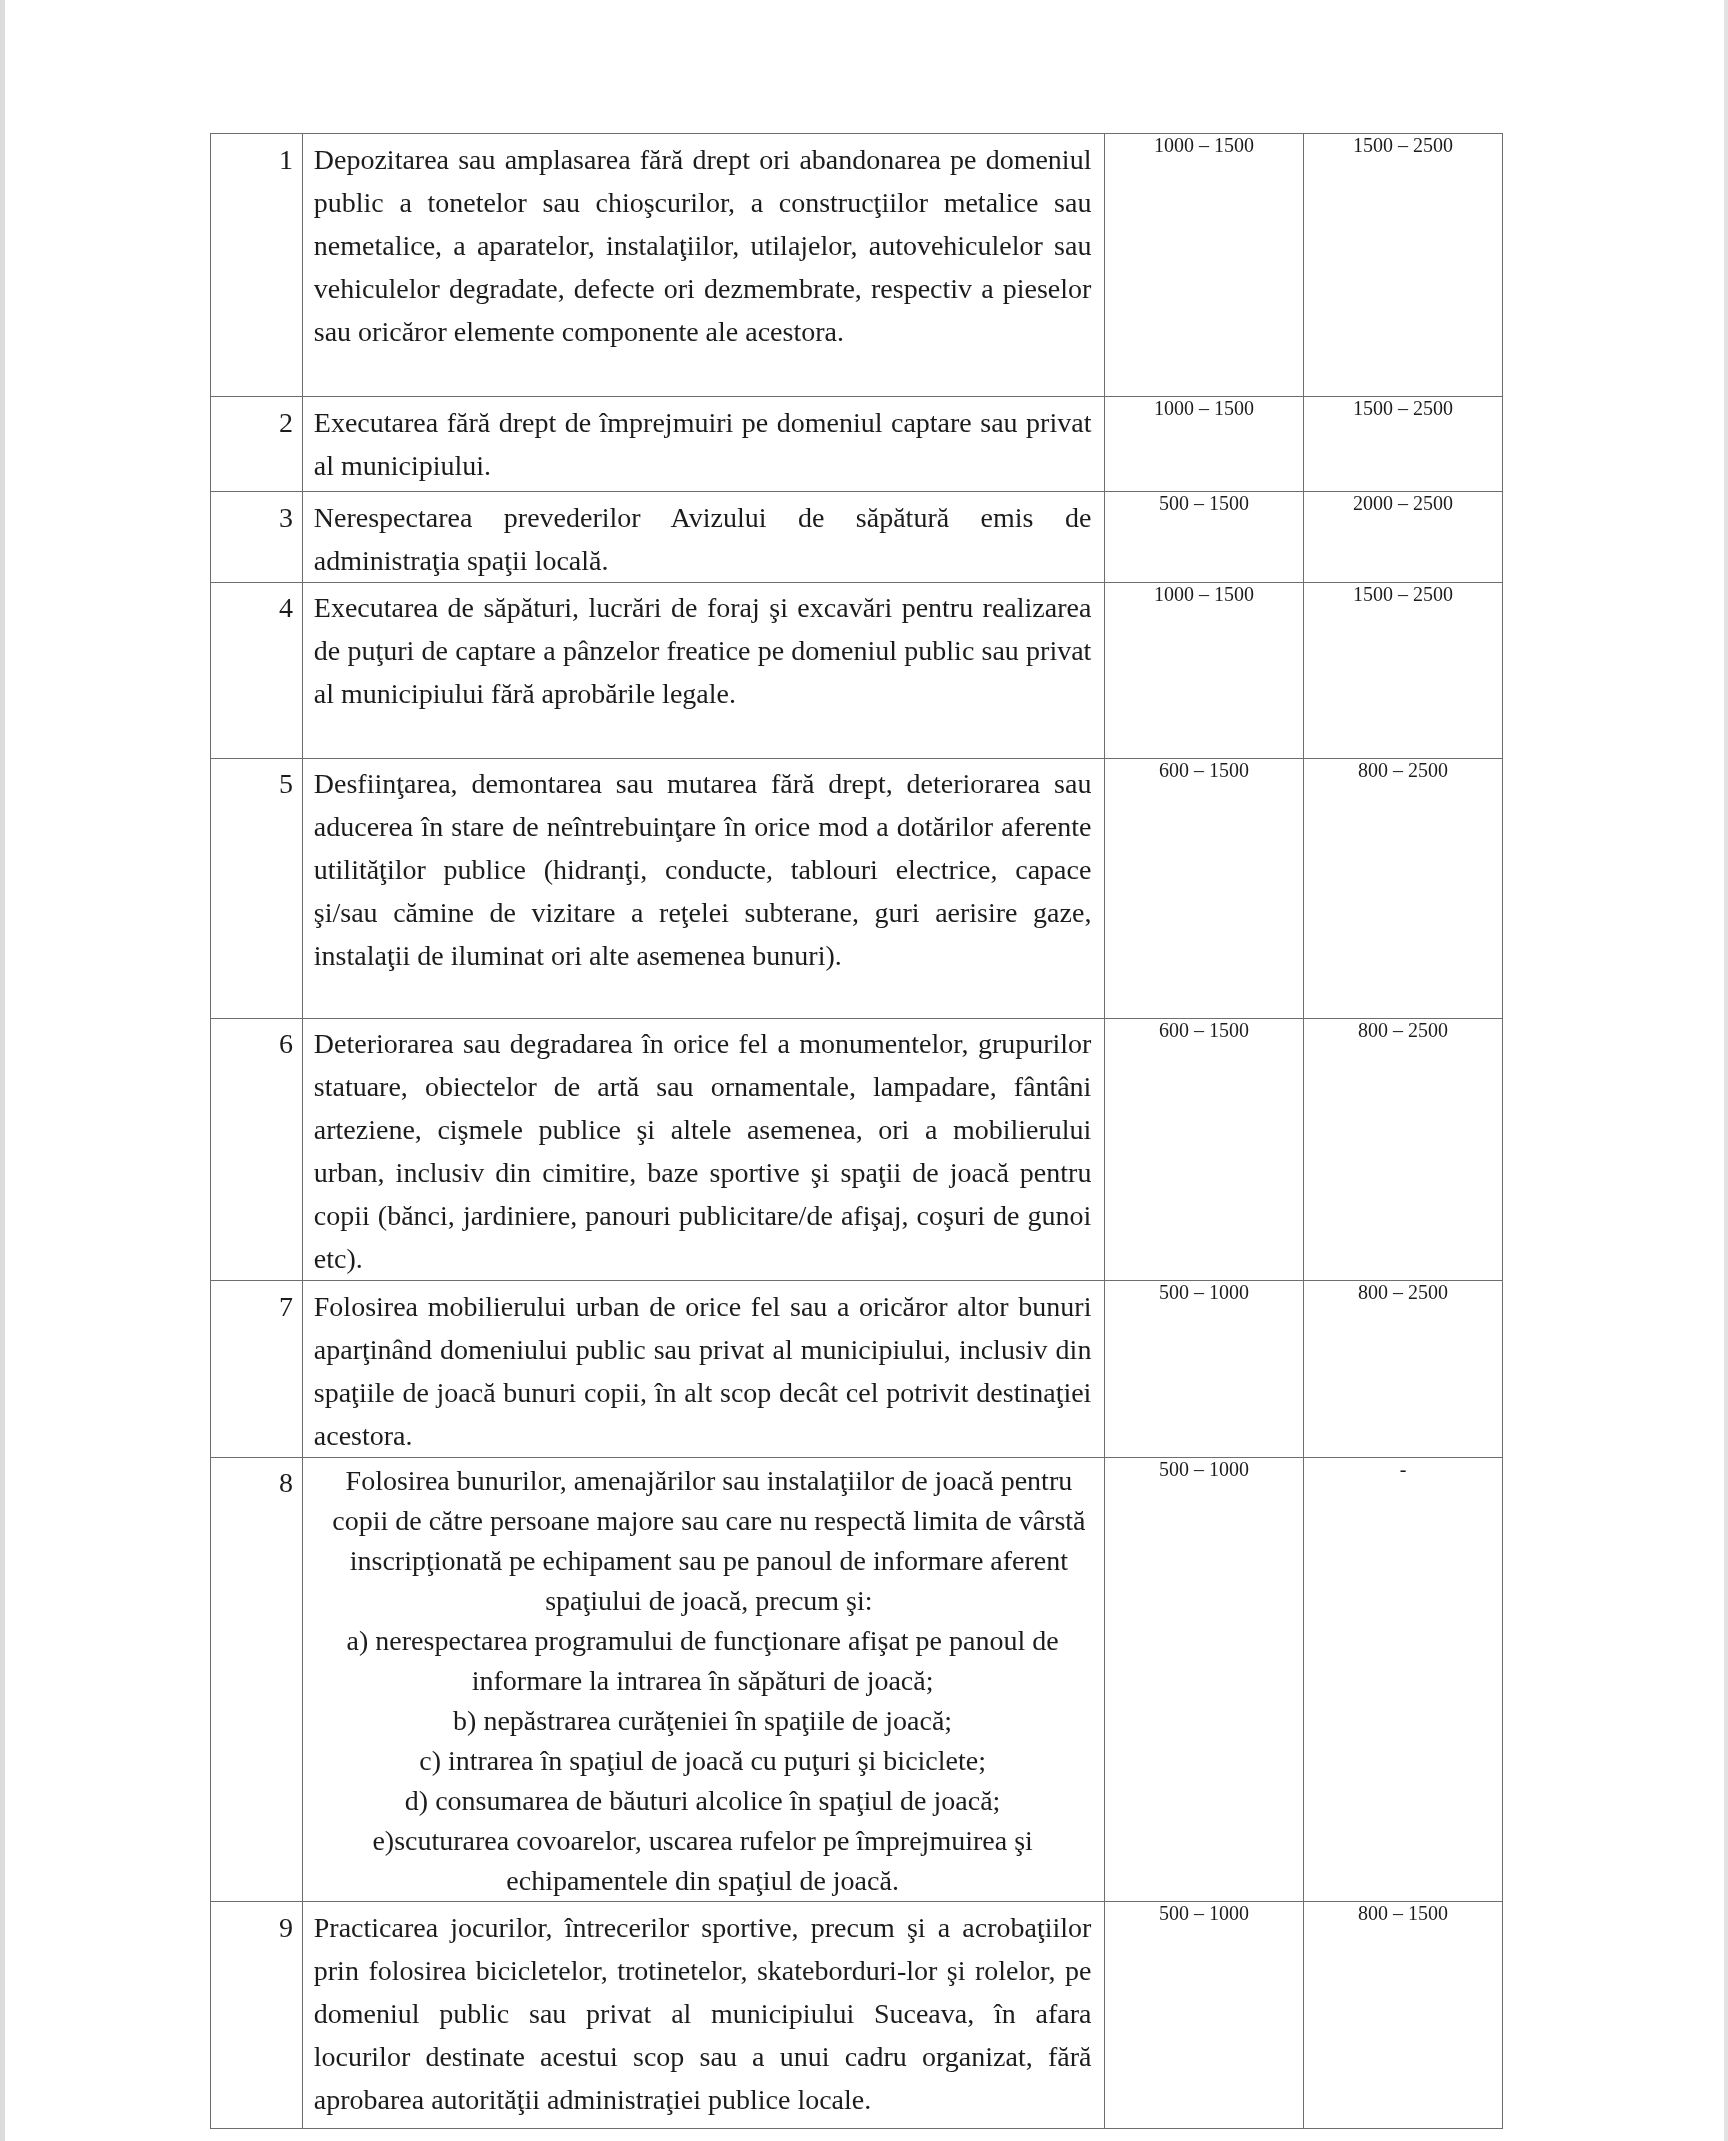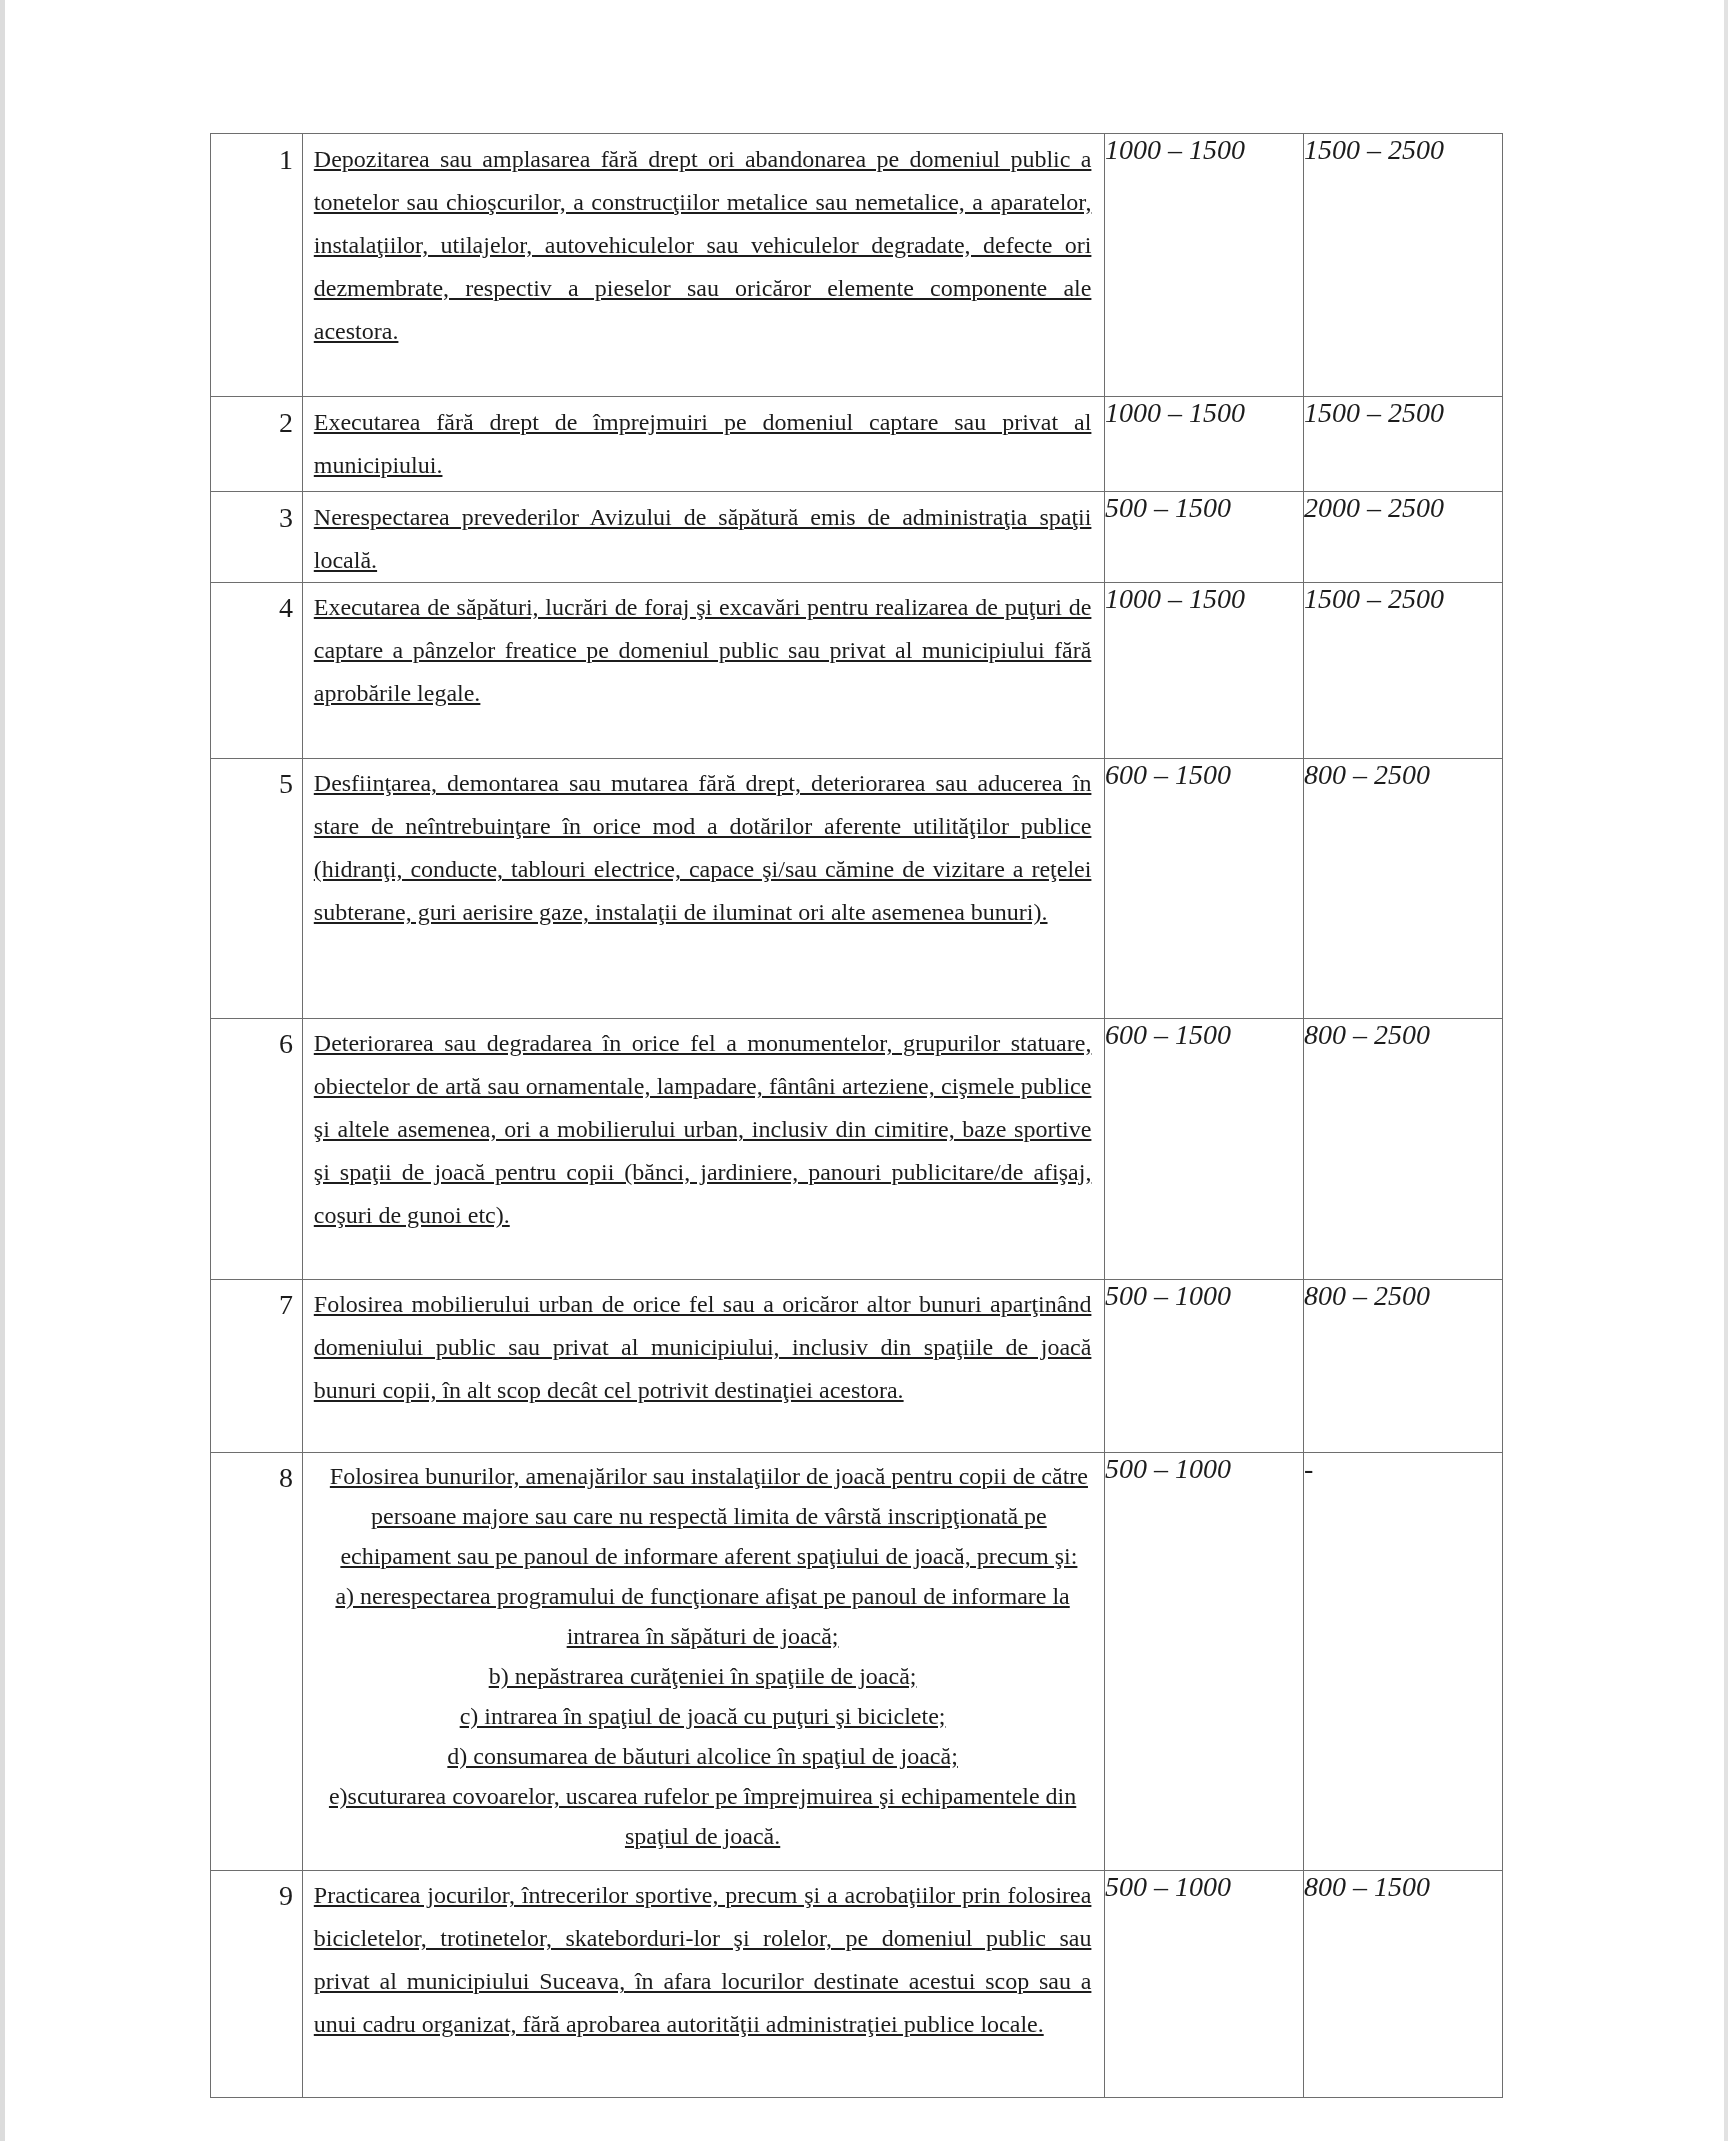--- a/index.html
+++ b/index.html
@@ -8,25 +8,25 @@
     font-family: "Liberation Serif", "DejaVu Serif", serif; color: #1c1c1c;
   }
   .edge-left { position: absolute; left: 0; top: 0; width: 4.5px; height: 100%; background: #dcdcdc; }
   .edge-right { position: absolute; right: 0; top: 0; width: 3.6px; height: 100%; background: #e2e2e2; }
   table.fines {
     position: absolute; left: 210px; top: 133px; width: 1292px;
     border-collapse: collapse; table-layout: fixed;
   }
   table.fines td { border: 1.8px solid #6e6e6e; vertical-align: top; padding: 0; }
   td.num { width: 90px; text-align: right; padding: 3.6px 9px 0 0 !important; font-size: 28px; line-height: 43px; }
-  td.desc { width: 800px; padding: 3.6px 12.6px 0 10.8px !important; font-size: 24px; line-height: 43px; text-align: justify; text-decoration: underline; }
+  td.desc { width: 800px; padding: 3.6px 12.6px 0 10.8px !important; font-size: 28px; line-height: 43px; text-align: justify; }
   td.desc .line { display: block; text-align: center; }
   td.desc.list { text-align: left; line-height: 40px; }
   td.desc.list .indent { padding-left: 12.6px; }
-  td.val { width: 197px; vertical-align: middle; font-size: 28px; font-style: italic; }
+  td.val { width: 197px; text-align: center; vertical-align: middle; font-size: 20px; }
 </style>
 </head>
 <body>
 
 <div class="edge-left"></div>
 <div class="edge-right"></div>
 
 <table class="fines">
   <colgroup>
     <col style="width:92px">

